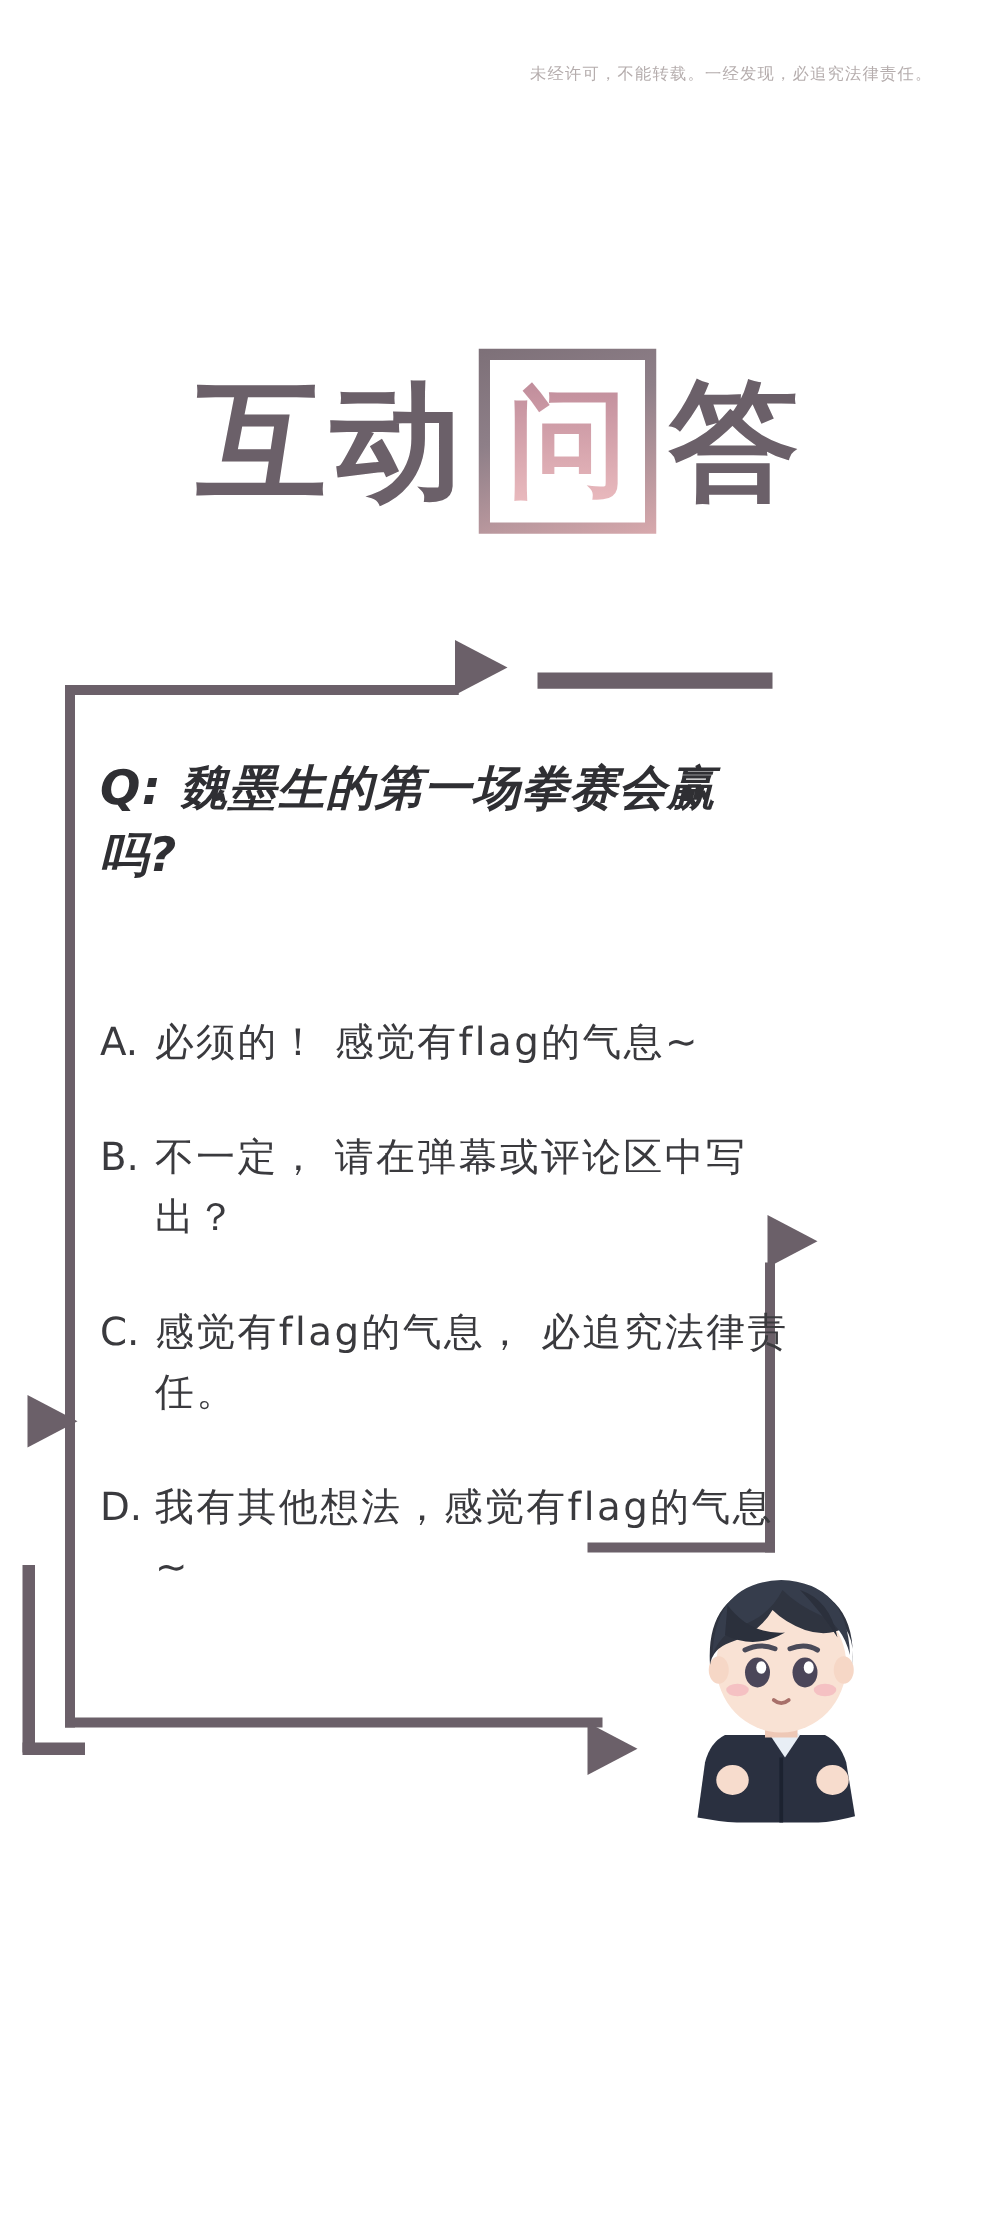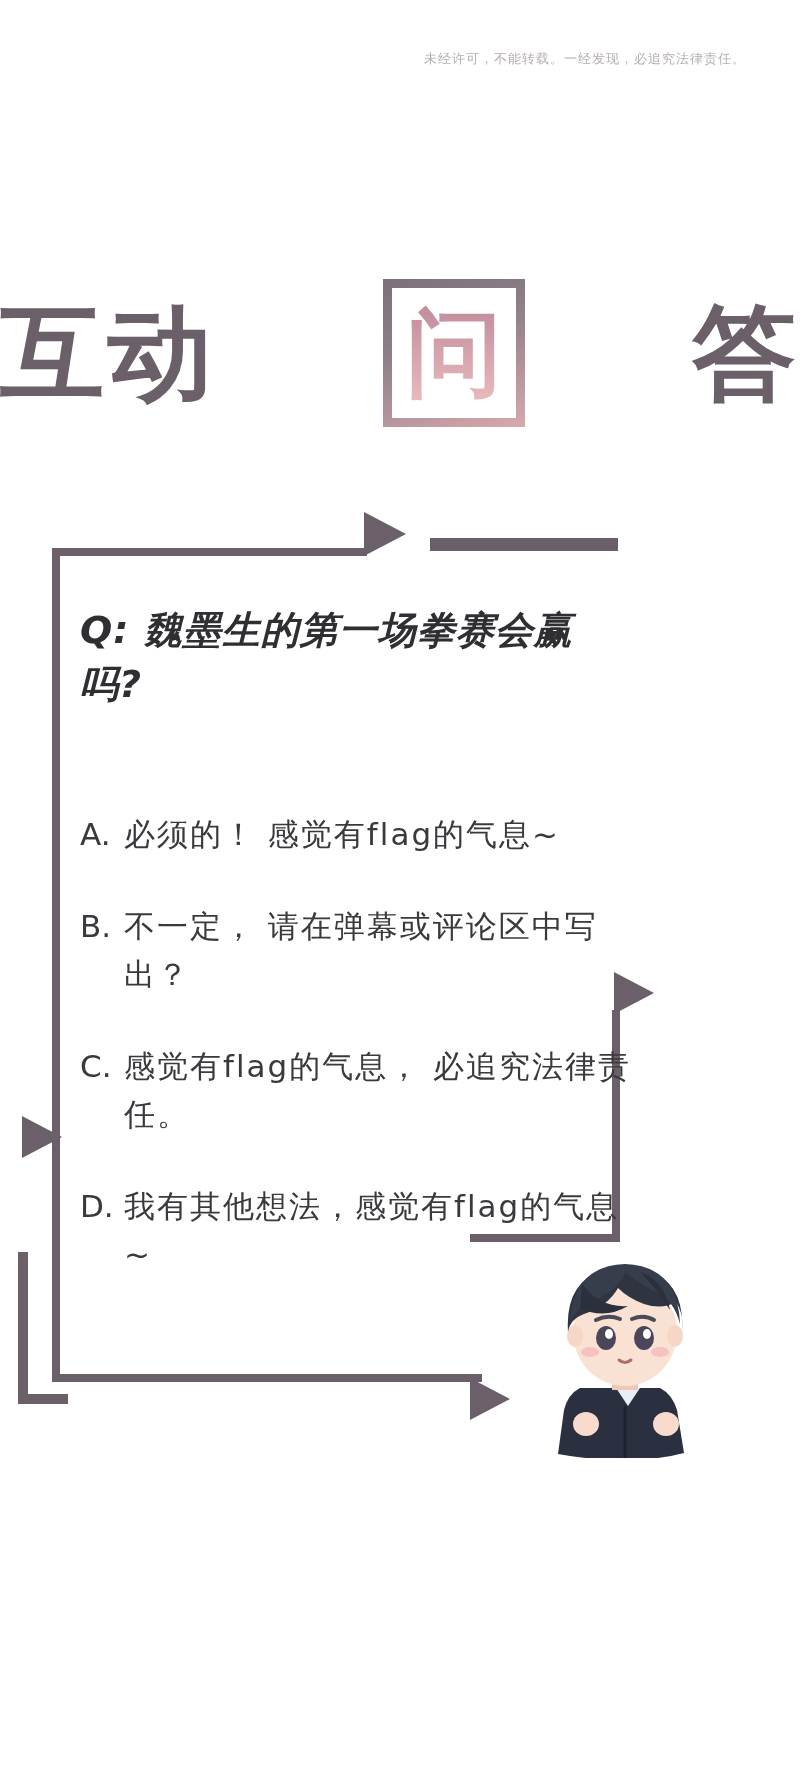--- a/index.html
+++ b/index.html
@@ -31,21 +31,21 @@
 
   
   .title-wrap {
     position: absolute;
     top: 278px;
     left: 0;
     width: 800px;
     height: 150px;
     display: flex;
     align-items: center;
-    justify-content: space-between;
+    justify-content: center;
   }
   .title-part {
     font-family: "DejaVu Sans", sans-serif;
     font-weight: bold;
     font-size: 104px;
     line-height: 1;
     color: #6b6069;
     letter-spacing: 4px;
   }
   .title-box {

